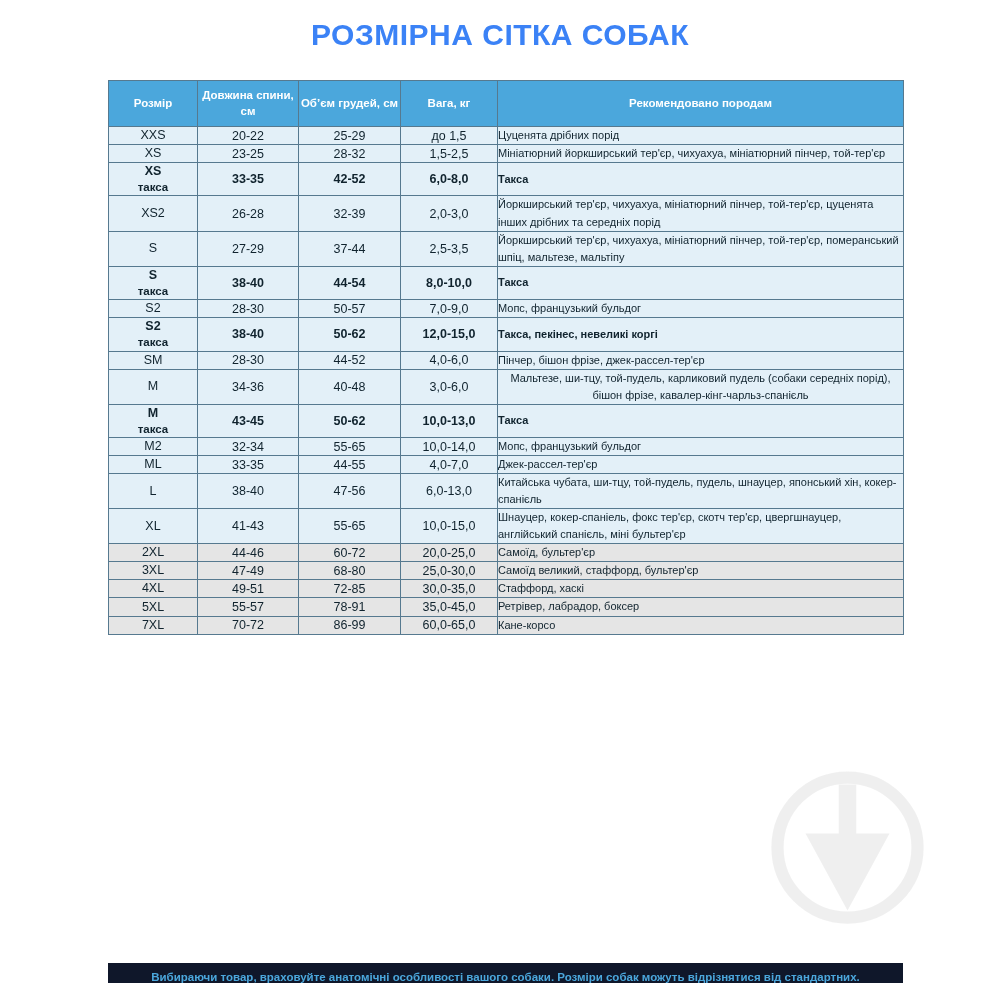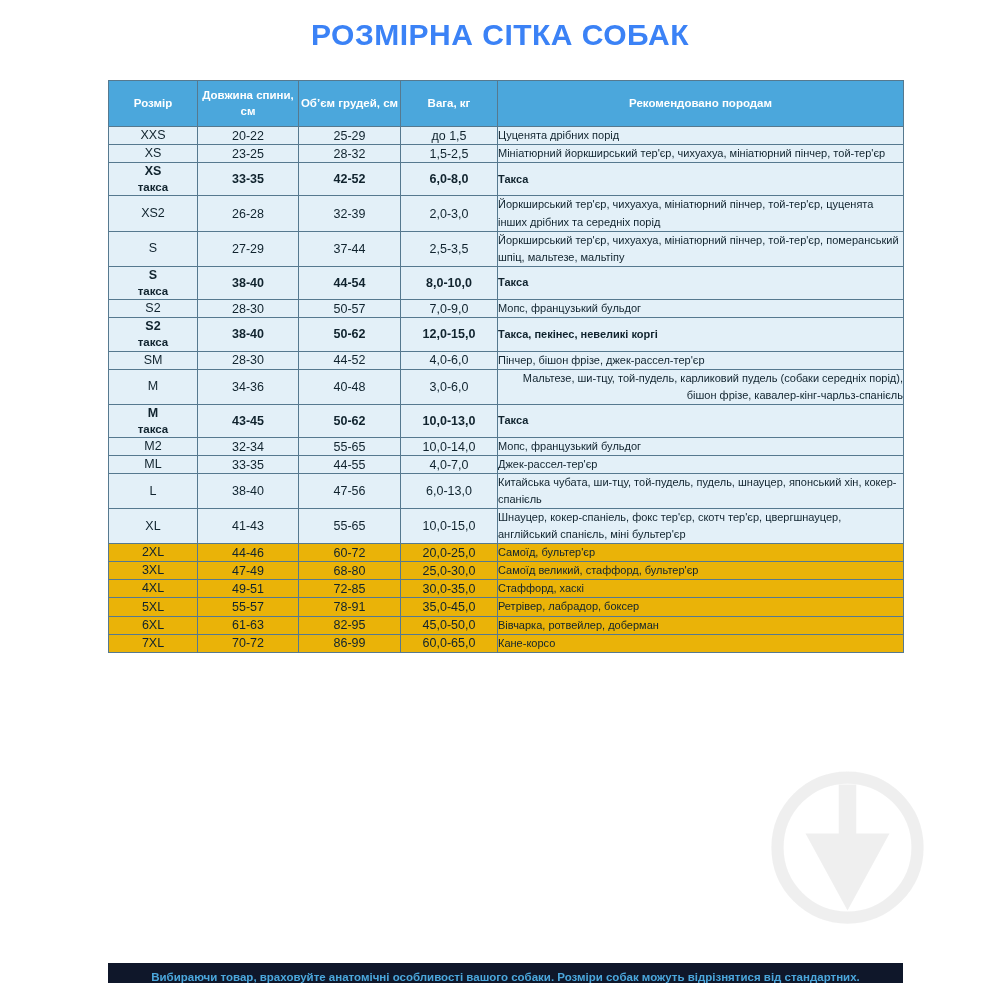--- a/index.html
+++ b/index.html
@@ -66,21 +66,21 @@
     font-size: 11.5px;
     font-weight: bold;
     text-align: center;
     height: 45px;
     line-height: 1.35;
     padding: 2px 4px;
   }
 
   
   tbody tr.row-light td { background: #E3F0F8; }
-  tbody tr.row-dark  td { background: #eab308; }
+  tbody tr.row-dark  td { background: #e5e5e5; }
 
   td.c-size {
     text-align: center;
     font-size: 12.5px;
     color: #10232e;
     line-height: 1.35;
     padding: 4px 2px;
   }
   td.c-num {
     text-align: center;
@@ -88,21 +88,21 @@
     color: #10232e;
     padding: 4px 2px;
   }
   td.c-breeds {
     text-align: left;
     font-size: 11px;
     color: #10232e;
     line-height: 1.55;
     padding: 5px 8px;
   }
-  td.c-breeds.centered { text-align: right; }
+  td.c-breeds.centered { text-align: center; }
 
   tr.bold td { font-weight: bold; }
 
   .size-sub {
     display: block;
     font-size: 11.5px;
     font-weight: bold;
   }
   .size-main { display: block; }
 
@@ -330,29 +330,20 @@
           <td class="c-size">
             <span class="size-main">5XL</span>
           </td>
           <td class="c-num">55-57</td>
           <td class="c-num">78-91</td>
           <td class="c-num">35,0-45,0</td>
           <td class="c-breeds">Ретрівер, лабрадор, боксер</td>
         </tr>
         <tr class="row-dark">
           <td class="c-size">
-            <span class="size-main">6XL</span>
-          </td>
-          <td class="c-num">61-63</td>
-          <td class="c-num">82-95</td>
-          <td class="c-num">45,0-50,0</td>
-          <td class="c-breeds">Вівчарка, ротвейлер, доберман</td>
-        </tr>
-        <tr class="row-dark">
-          <td class="c-size">
             <span class="size-main">7XL</span>
           </td>
           <td class="c-num">70-72</td>
           <td class="c-num">86-99</td>
           <td class="c-num">60,0-65,0</td>
           <td class="c-breeds">Кане-корсо</td>
         </tr>
       </tbody>
   </table>
 </div>

